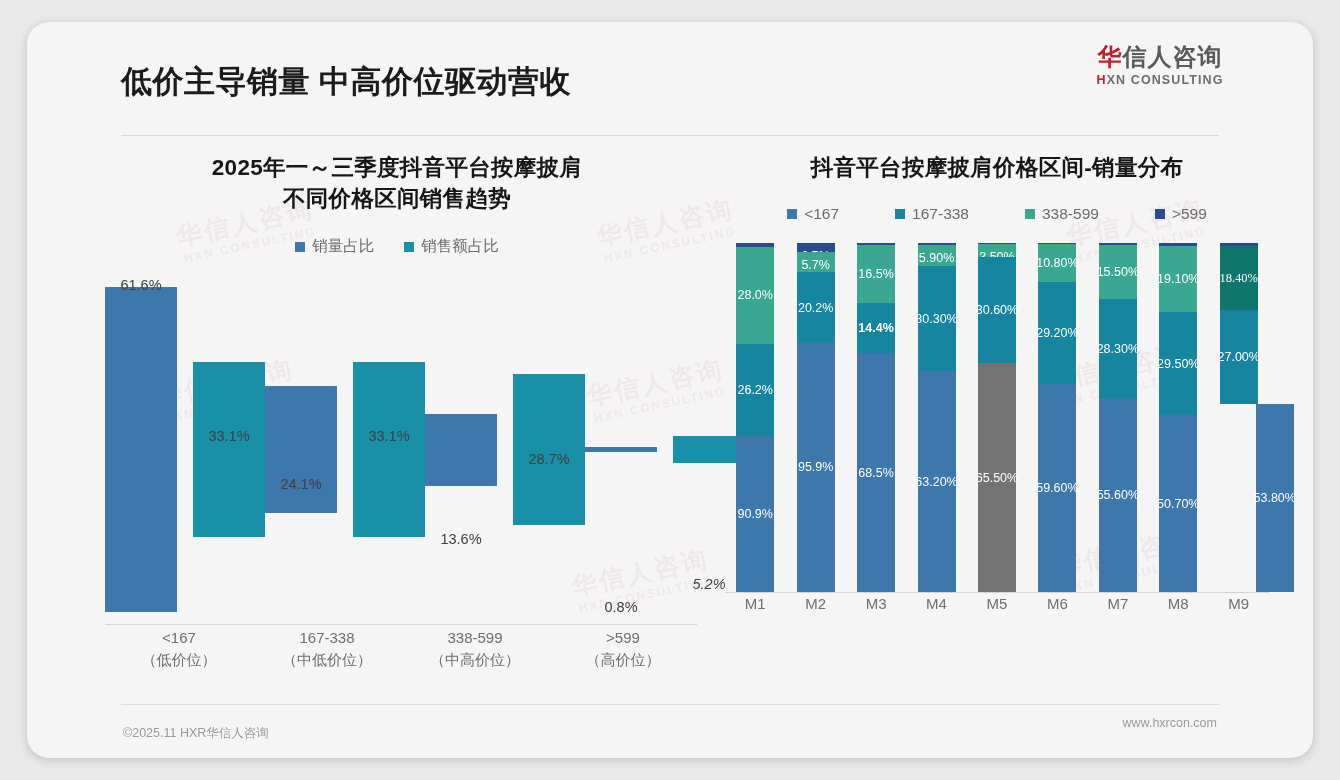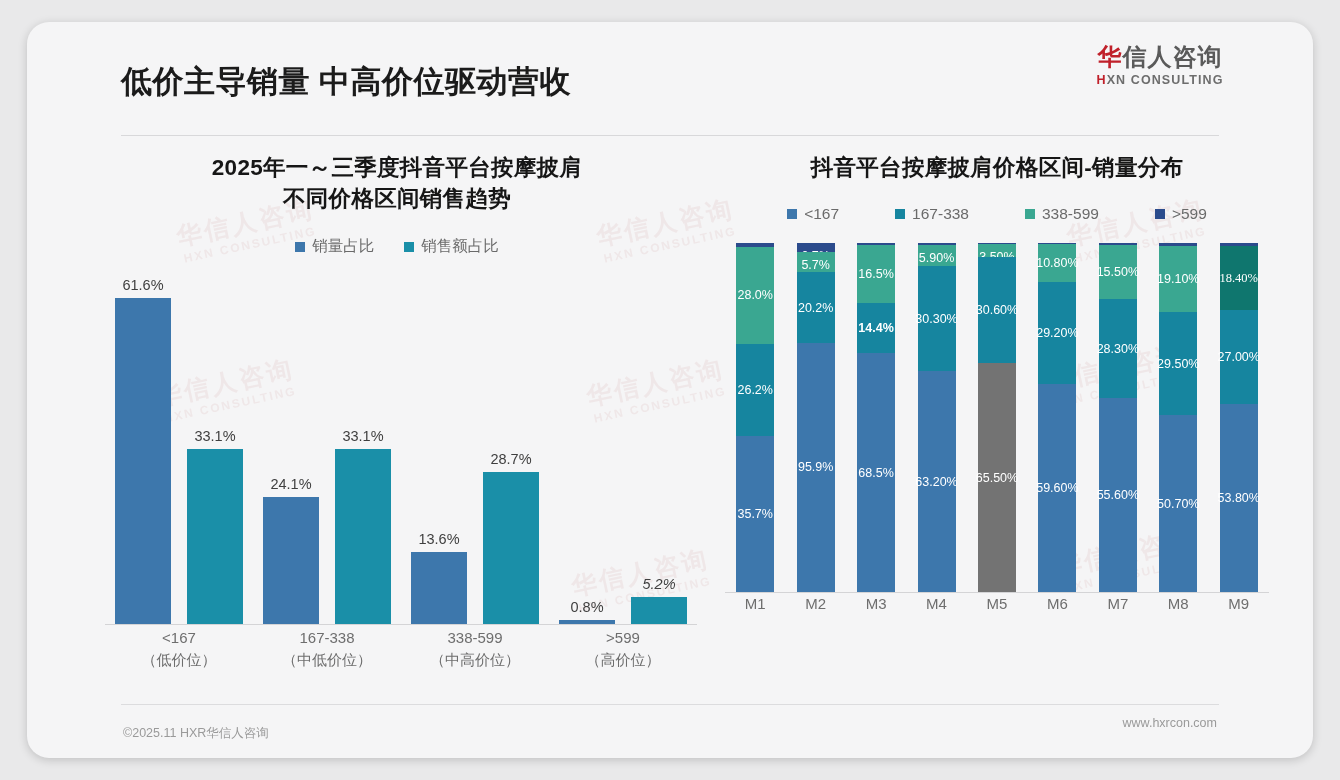--- a/index.html
+++ b/index.html
@@ -52,21 +52,21 @@
   .legend-r{gap:56px;}
   .lg-item{display:flex;align-items:center;gap:7px;font-size:15.5px;color:#6a6a6a;white-space:nowrap;}
   .lg-sw{width:10px;height:10px;display:inline-block;}
 
   
   .gchart{position:relative;margin-top:18px;height:350px;}
   .gplot{position:absolute;left:18px;right:10px;bottom:0;top:0;}
   .gaxis{position:absolute;left:0;right:0;bottom:0;height:1px;background:#d4d4d6;}
   .ggroups{position:absolute;left:0;right:0;bottom:1px;top:0;display:flex;}
   .ggroup{flex:1;display:flex;justify-content:center;align-items:flex-end;gap:16px;position:relative;}
-  .gbarwrap{position:relative;width:56px;height:100%;display:flex;align-items:flex-end;}
+  .gbarwrap{position:relative;width:72px;height:100%;display:flex;align-items:center;}
   .gbar{width:100%;}
   .gval{
     position:absolute;left:50%;transform:translateX(-50%);
     font-size:14.5px;color:#3f3f3f;white-space:nowrap;
   }
   .gticks{position:absolute;left:18px;right:10px;top:352px;display:flex;}
   .gtick{flex:1;text-align:center;font-size:15px;color:#6e6e6e;line-height:1.45;}
 
   
   .schart{position:relative;margin-top:20px;height:350px;}
@@ -247,21 +247,21 @@
                   <div class="sseg" style="flex: 1 0 0px; background: rgb(43, 75, 140);">
                     <span>1.0%</span>
                   </div>
                   <div class="sseg mid" style="flex: 28 0 0px; background: rgb(58, 167, 145);">
                     <span>28.0%</span>
                   </div>
                   <div class="sseg mid" style="flex: 26.2 0 0px; background: rgb(22, 133, 159);">
                     <span>26.2%</span>
                   </div>
                   <div class="sseg mid" style="flex: 44.8 0 0px; background: rgb(61, 119, 172);">
-                    <span>35.7%</span>
+                    <span>90.9%</span>
                   </div>
                 </div>
               </div>
               <div class="scol">
                 <div class="sbar">
                   <div class="sseg" style="flex: 2.7 0 0px; background: rgb(43, 75, 140);">
                     <span>2.7%</span>
                   </div>
                   <div class="sseg" style="flex: 5.7 0 0px; background: rgb(58, 167, 145);">
                     <span>5.7%</span>
@@ -374,21 +374,21 @@
                 <div class="sbar">
                   <div class="sseg" style="flex: 0.8 0 0px; background: rgb(43, 75, 140);">
                     <span>0.80%</span>
                   </div>
                   <div class="sseg mid" style="flex: 18.4 0 0px; background: #0f766e; font-family: Liberation Serif, serif;">
                     <span>18.40%</span>
                   </div>
                   <div class="sseg mid" style="flex: 27 0 0px; background: rgb(22, 133, 159);">
                     <span>27.00%</span>
                   </div>
-                  <div class="sseg mid" style="flex: 53.8 0 0px; background: rgb(61, 119, 172);">
+                  <div class="sseg mid" style="flex: 53.8 0 0px; background: rgb(61, 119, 172); margin-left: 36px;">
                     <span>53.80%</span>
                   </div>
                 </div>
               </div>
             </div>
           <div class="saxis"></div>
         </div>
         <div class="sticks" id="stacked-ticks">
             <div class="stick">M1</div>
             <div class="stick">M2</div>

